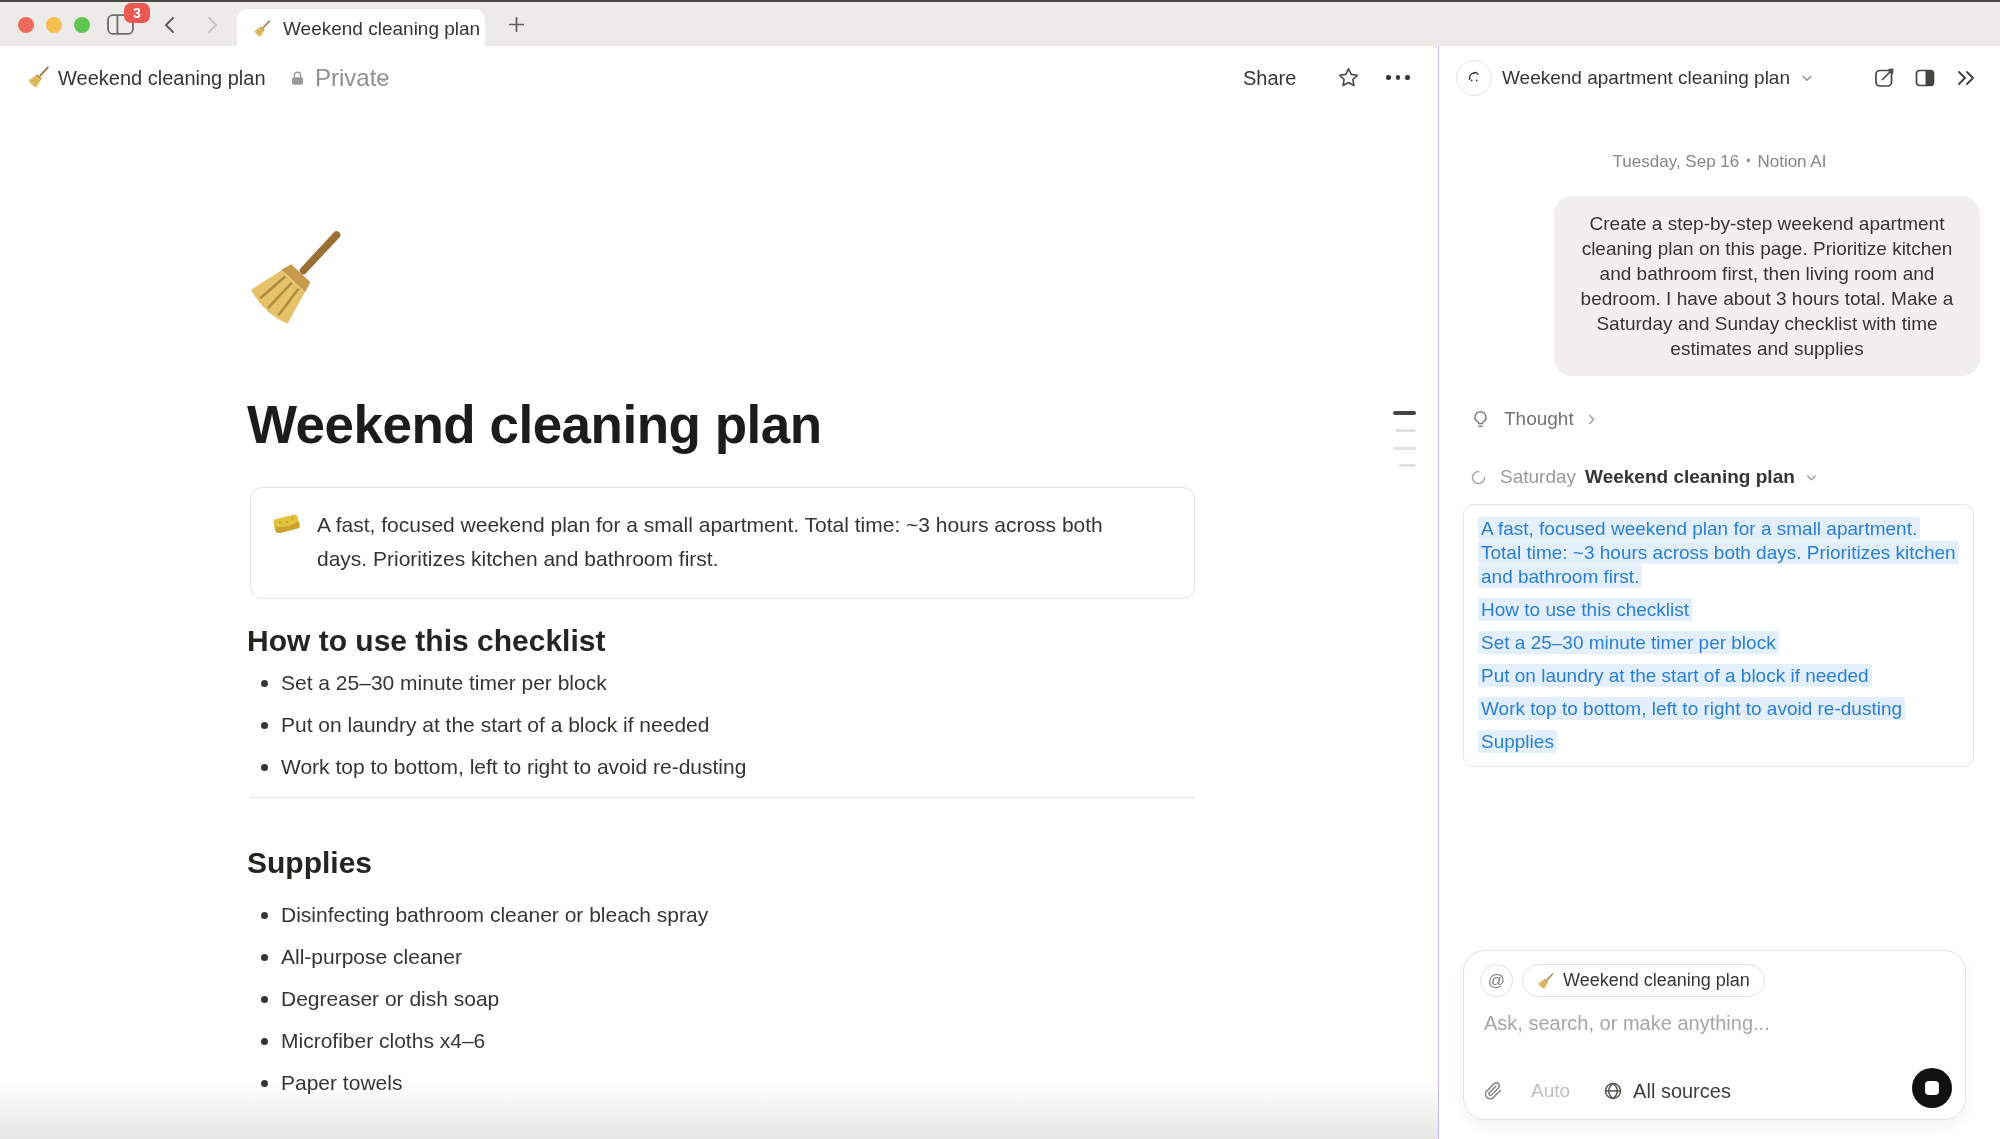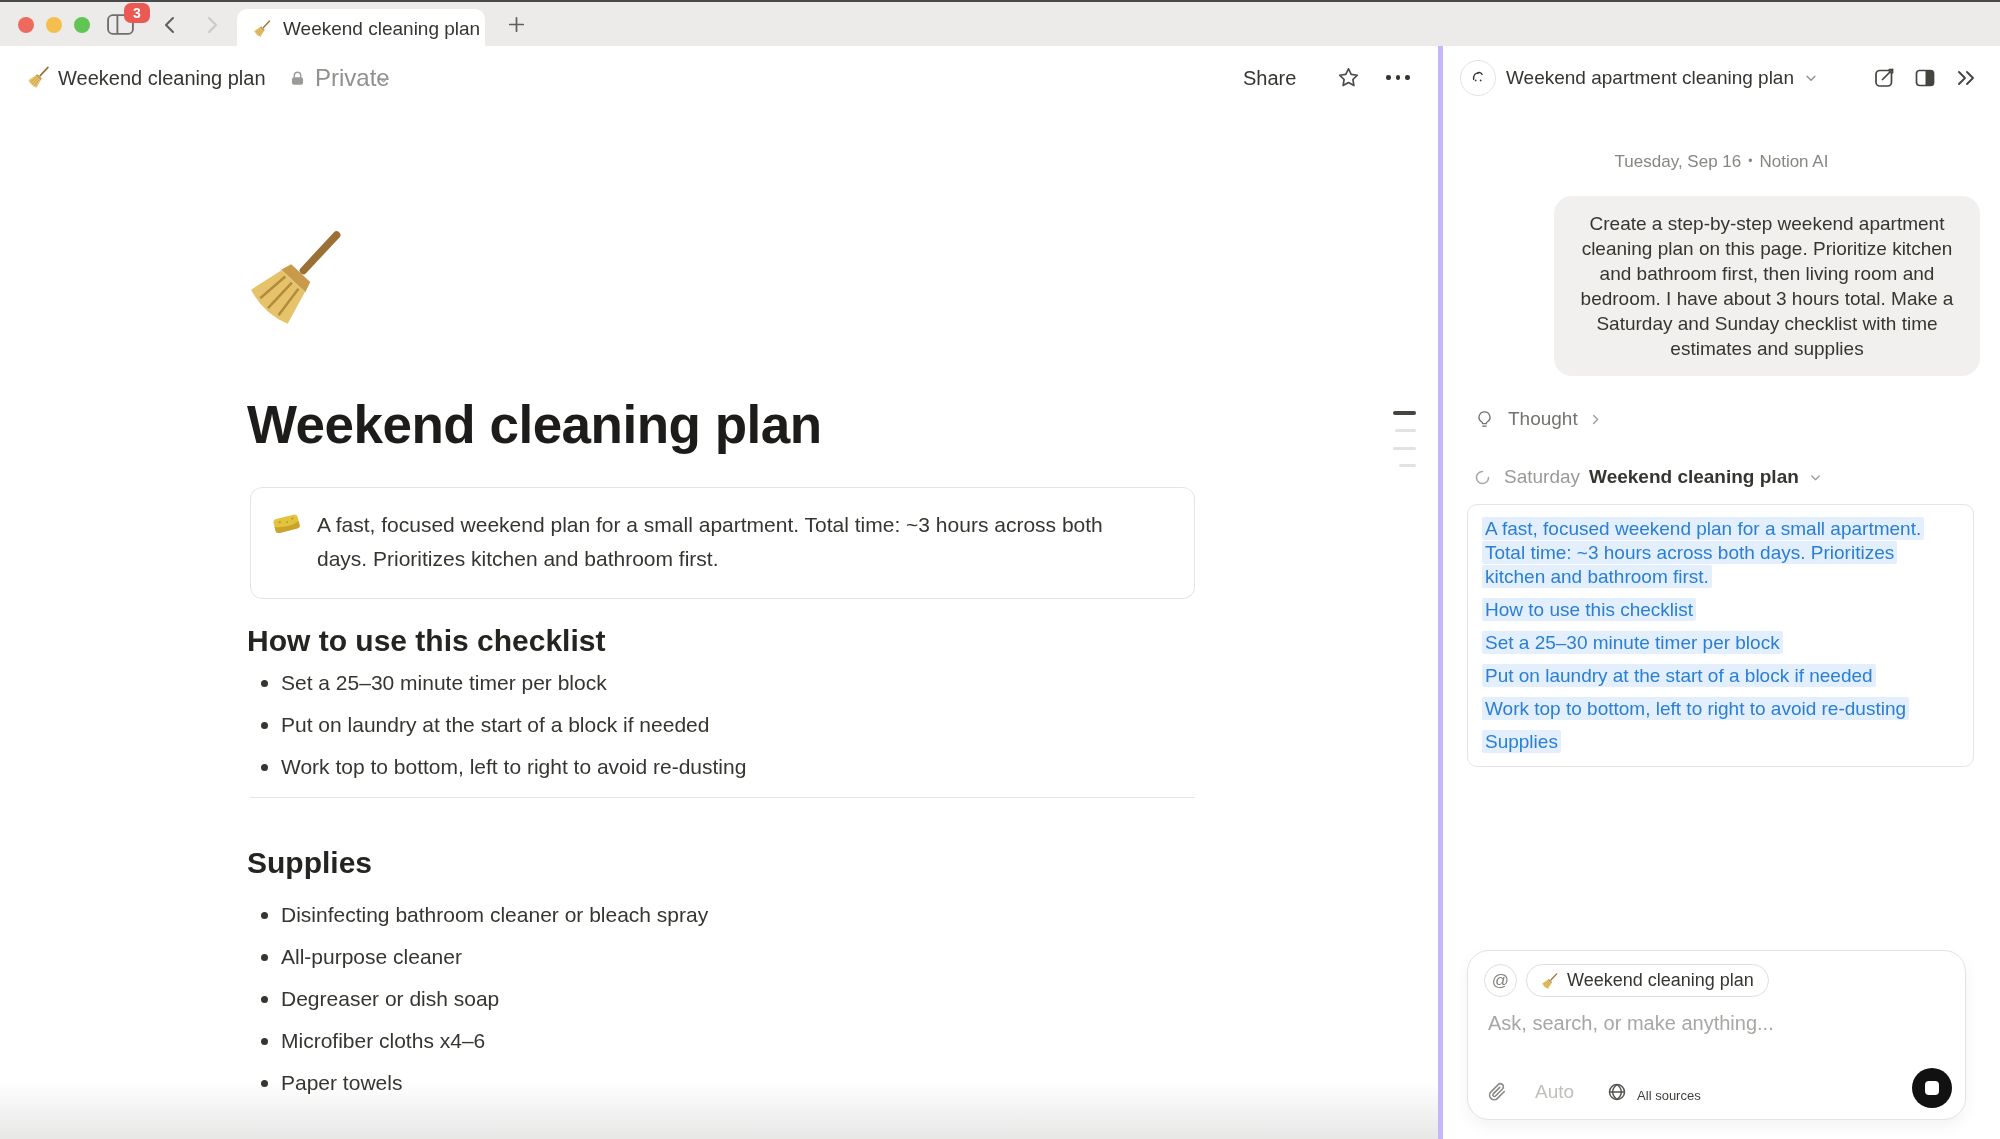--- a/index.html
+++ b/index.html
@@ -48,21 +48,21 @@
   .hdivider{position:absolute;left:250px;top:751px;width:945px;height:1px;background:#e7e6e4;}
   .toc{position:absolute;left:1388px;top:365px;width:28px;}
   .toc i{display:block;margin-left:auto;border-radius:2px;}
   .toc .l1{width:23px;height:4px;background:#45443f;margin-bottom:14px;}
   .toc .l2{width:21px;height:3px;background:#e3e2df;margin-bottom:15px;}
   .toc .l3{width:23px;height:3px;background:#e3e2df;margin-bottom:14px;}
   .toc .l4{width:17px;height:3px;background:#e3e2df;}
   .fade{position:absolute;left:0;right:0;bottom:0;height:58px;
     background:linear-gradient(to bottom,rgba(70,69,64,0),rgba(70,69,64,0.13));pointer-events:none;}
   
-  .sidebar{position:absolute;top:46px;left:1438px;right:0;bottom:0;background:#fff;border-left:5px solid #c4b5fd;box-sizing:border-box;}
+  .sidebar{position:absolute;top:46px;left:1438px;right:0;bottom:0;background:#fff;border-left:1px solid #c4b5fd;box-sizing:border-box;}
   .sb-header{display:flex;align-items:center;height:64px;padding:0 22px 0 17px;}
   .avatar{width:36px;height:36px;border-radius:50%;border:1px solid #e4e3e0;box-sizing:border-box;
     display:flex;align-items:center;justify-content:center;background:#fff;flex:none;}
   .sb-title{font-size:19px;font-weight:500;margin-left:10px;white-space:nowrap;}
   .sb-title-chev{margin-left:9px;color:#8f8e8b;display:flex;}
   .sb-spacer{flex:1;}
   .sb-actions{display:flex;align-items:center;gap:17px;color:#45443f;}
   .meta{position:absolute;top:106px;left:0;right:0;text-align:center;font-size:17px;color:#87867f;}
   .meta .sep{margin:0 7px;font-size:12px;vertical-align:2px;}
   .bubble{position:absolute;top:150px;right:20px;max-width:426px;background:#f1f0ee;border-radius:18px;
@@ -83,25 +83,25 @@
   .composer{position:absolute;left:24px;right:34px;top:904px;height:170px;box-sizing:border-box;
     border:1px solid #e4e3e0;border-radius:22px;background:#fff;box-shadow:0 6px 16px rgba(0,0,0,0.05);}
   .at-btn{position:absolute;left:16px;top:13px;width:33px;height:33px;border:1px solid #dfdedb;border-radius:50%;
     box-sizing:border-box;color:#82817d;font-size:17px;display:flex;align-items:center;justify-content:center;cursor:pointer;}
   .chip{position:absolute;left:58px;top:13px;height:33px;border:1px solid #e0dfdc;border-radius:17px;
     display:flex;align-items:center;padding:0 14px;box-sizing:border-box;cursor:pointer;}
   .chip-label{font-size:18px;margin-left:8px;color:#37352f;}
   .ask-input{position:absolute;left:18px;top:60px;width:430px;border:none;outline:none;font-size:20px;
     font-family:inherit;color:#37352f;background:transparent;}
   .ask-input::placeholder{color:#a8a7a3;}
-  .composer-tools{position:absolute;left:18px;bottom:16px;display:flex;align-items:flex-end;}
+  .composer-tools{position:absolute;left:18px;bottom:16px;display:flex;align-items:flex-start;}
   .clip{color:#8a8984;display:flex;}
   .auto-label{font-size:19px;color:#c0bfbb;margin-left:27px;}
   .globe{color:#55544e;margin-left:32px;display:flex;}
-  .sources-label{font-size:13px;color:#3f3e39;margin-left:9px;}
+  .sources-label{font-size:20px;color:#3f3e39;margin-left:9px;}
   .stop-btn{position:absolute;right:13px;bottom:11px;width:40px;height:40px;border-radius:50%;background:#111;
     display:flex;align-items:center;justify-content:center;cursor:pointer;}
   .stop-btn i{width:14px;height:14px;background:#fff;border-radius:4px;}
   svg{display:block;}
 </style>
 </head>
 <body>
 
 <div class="window">
 

